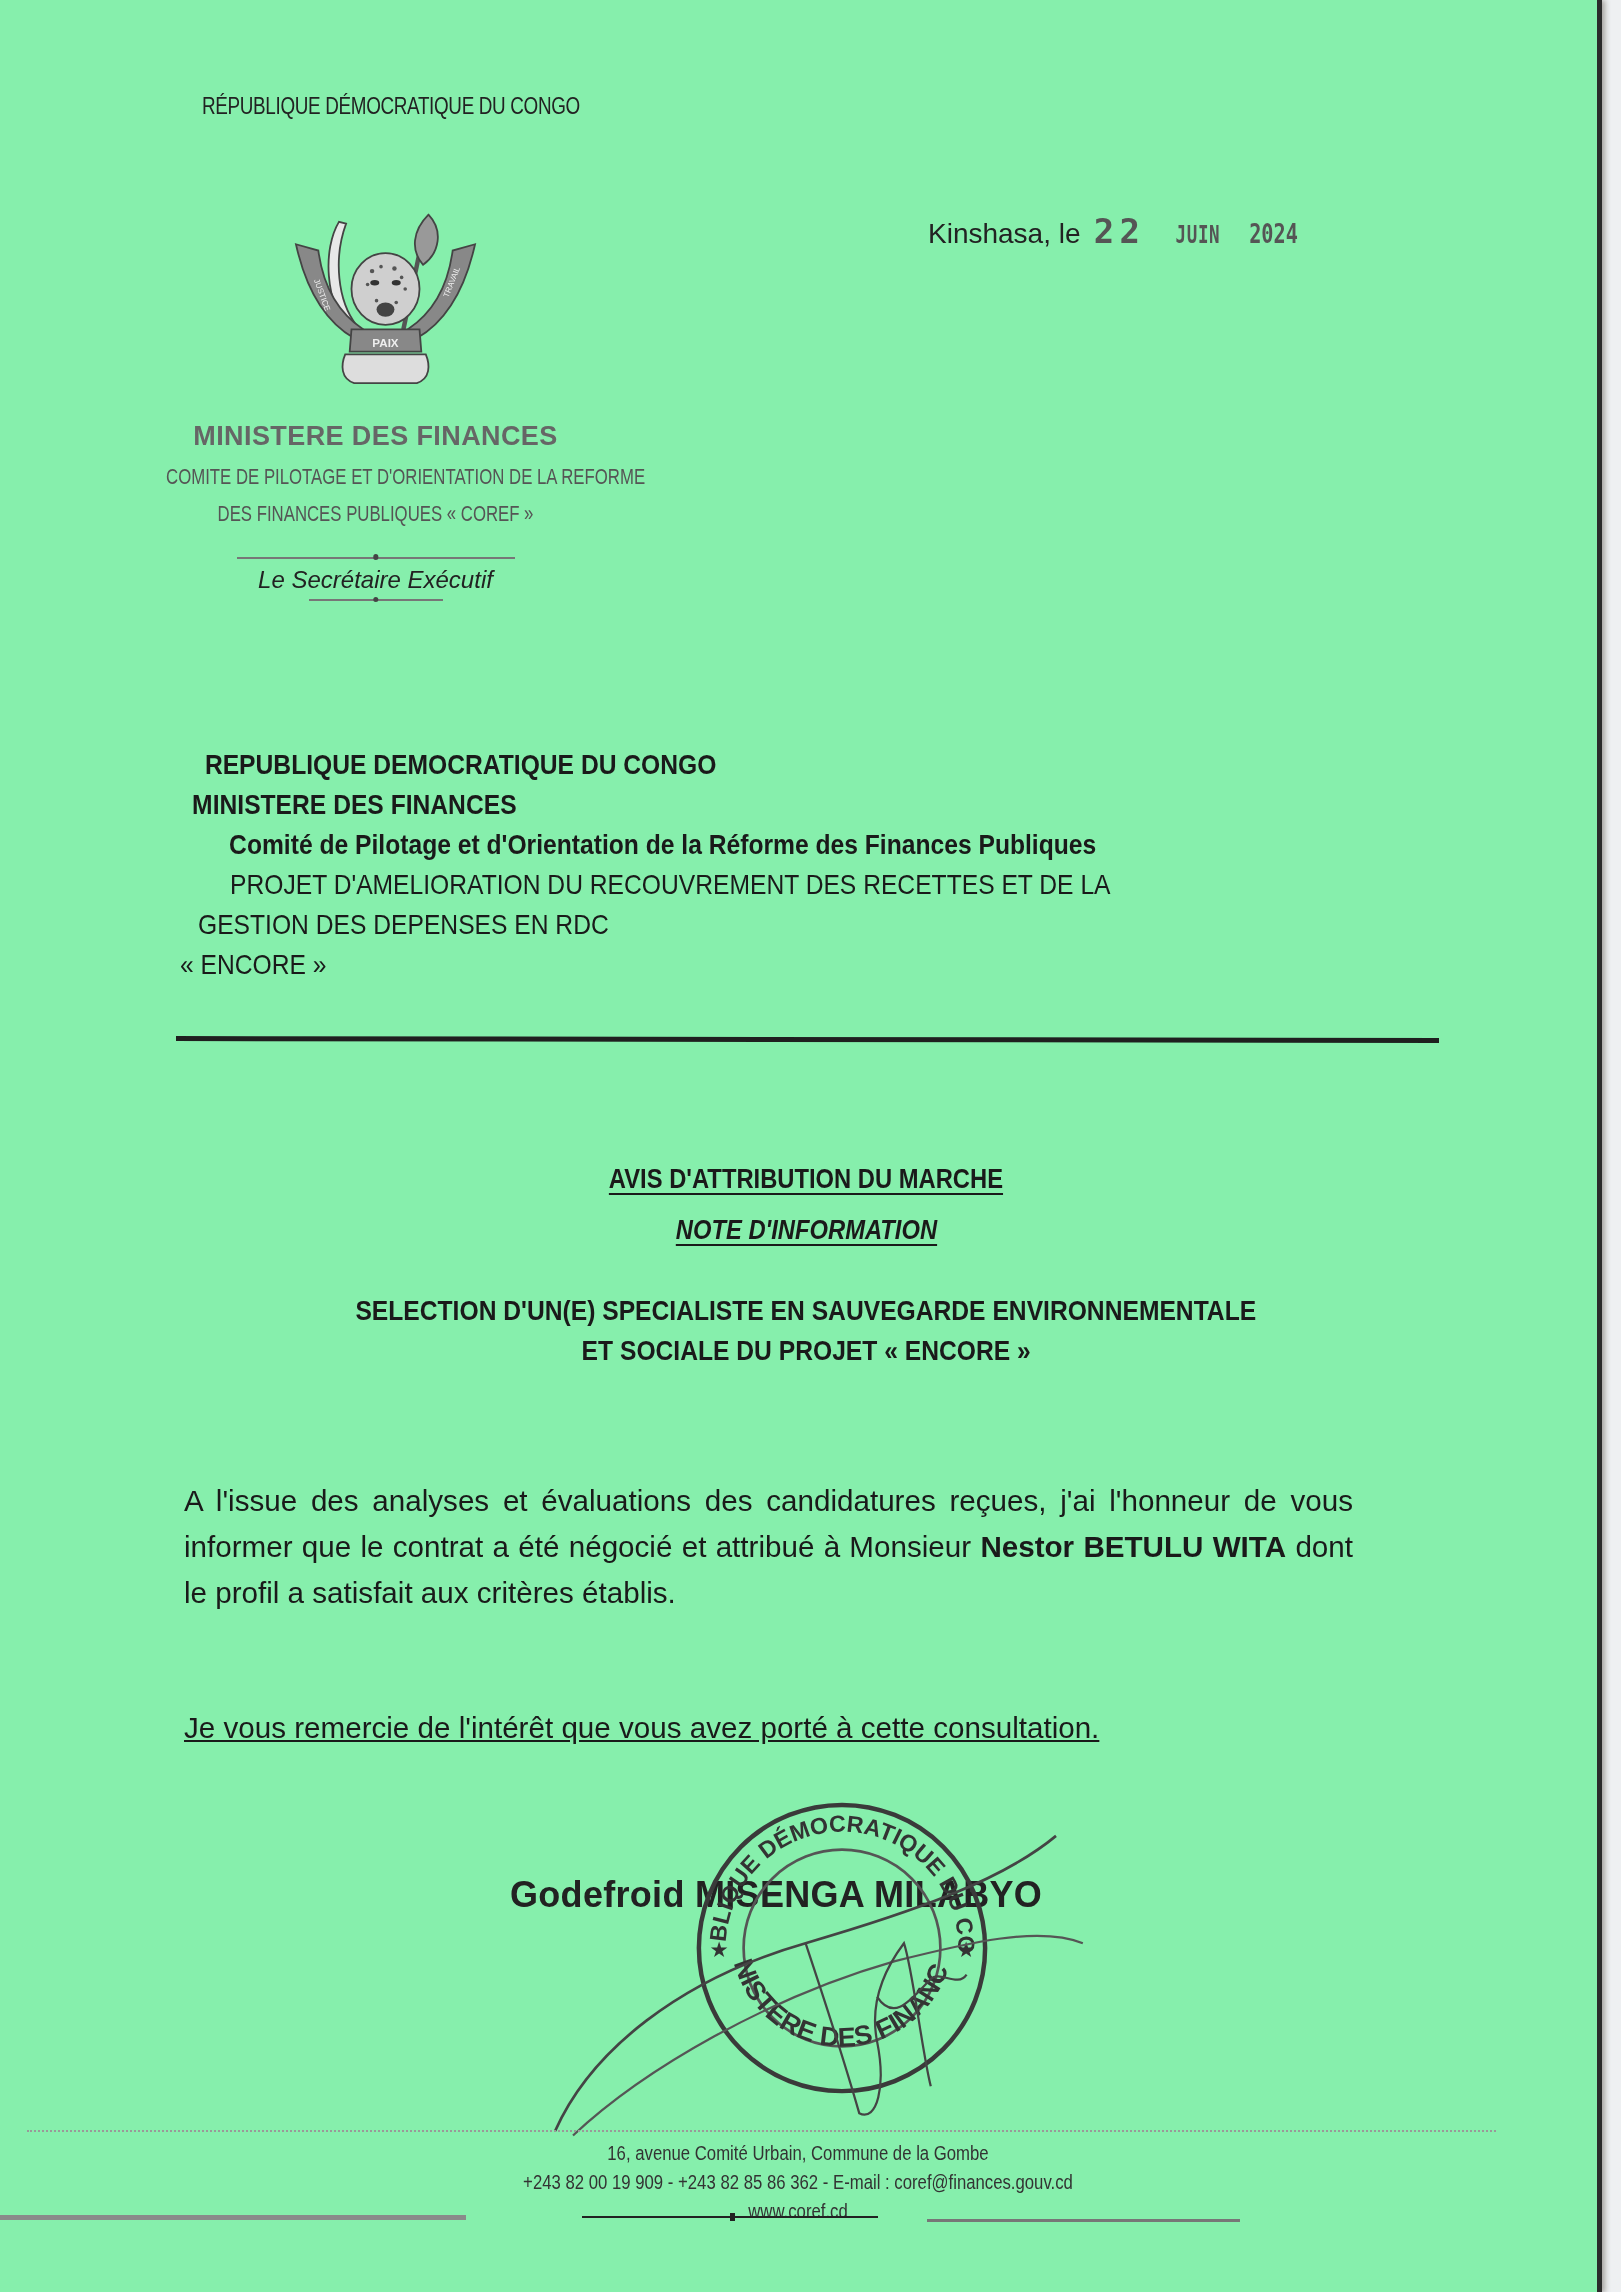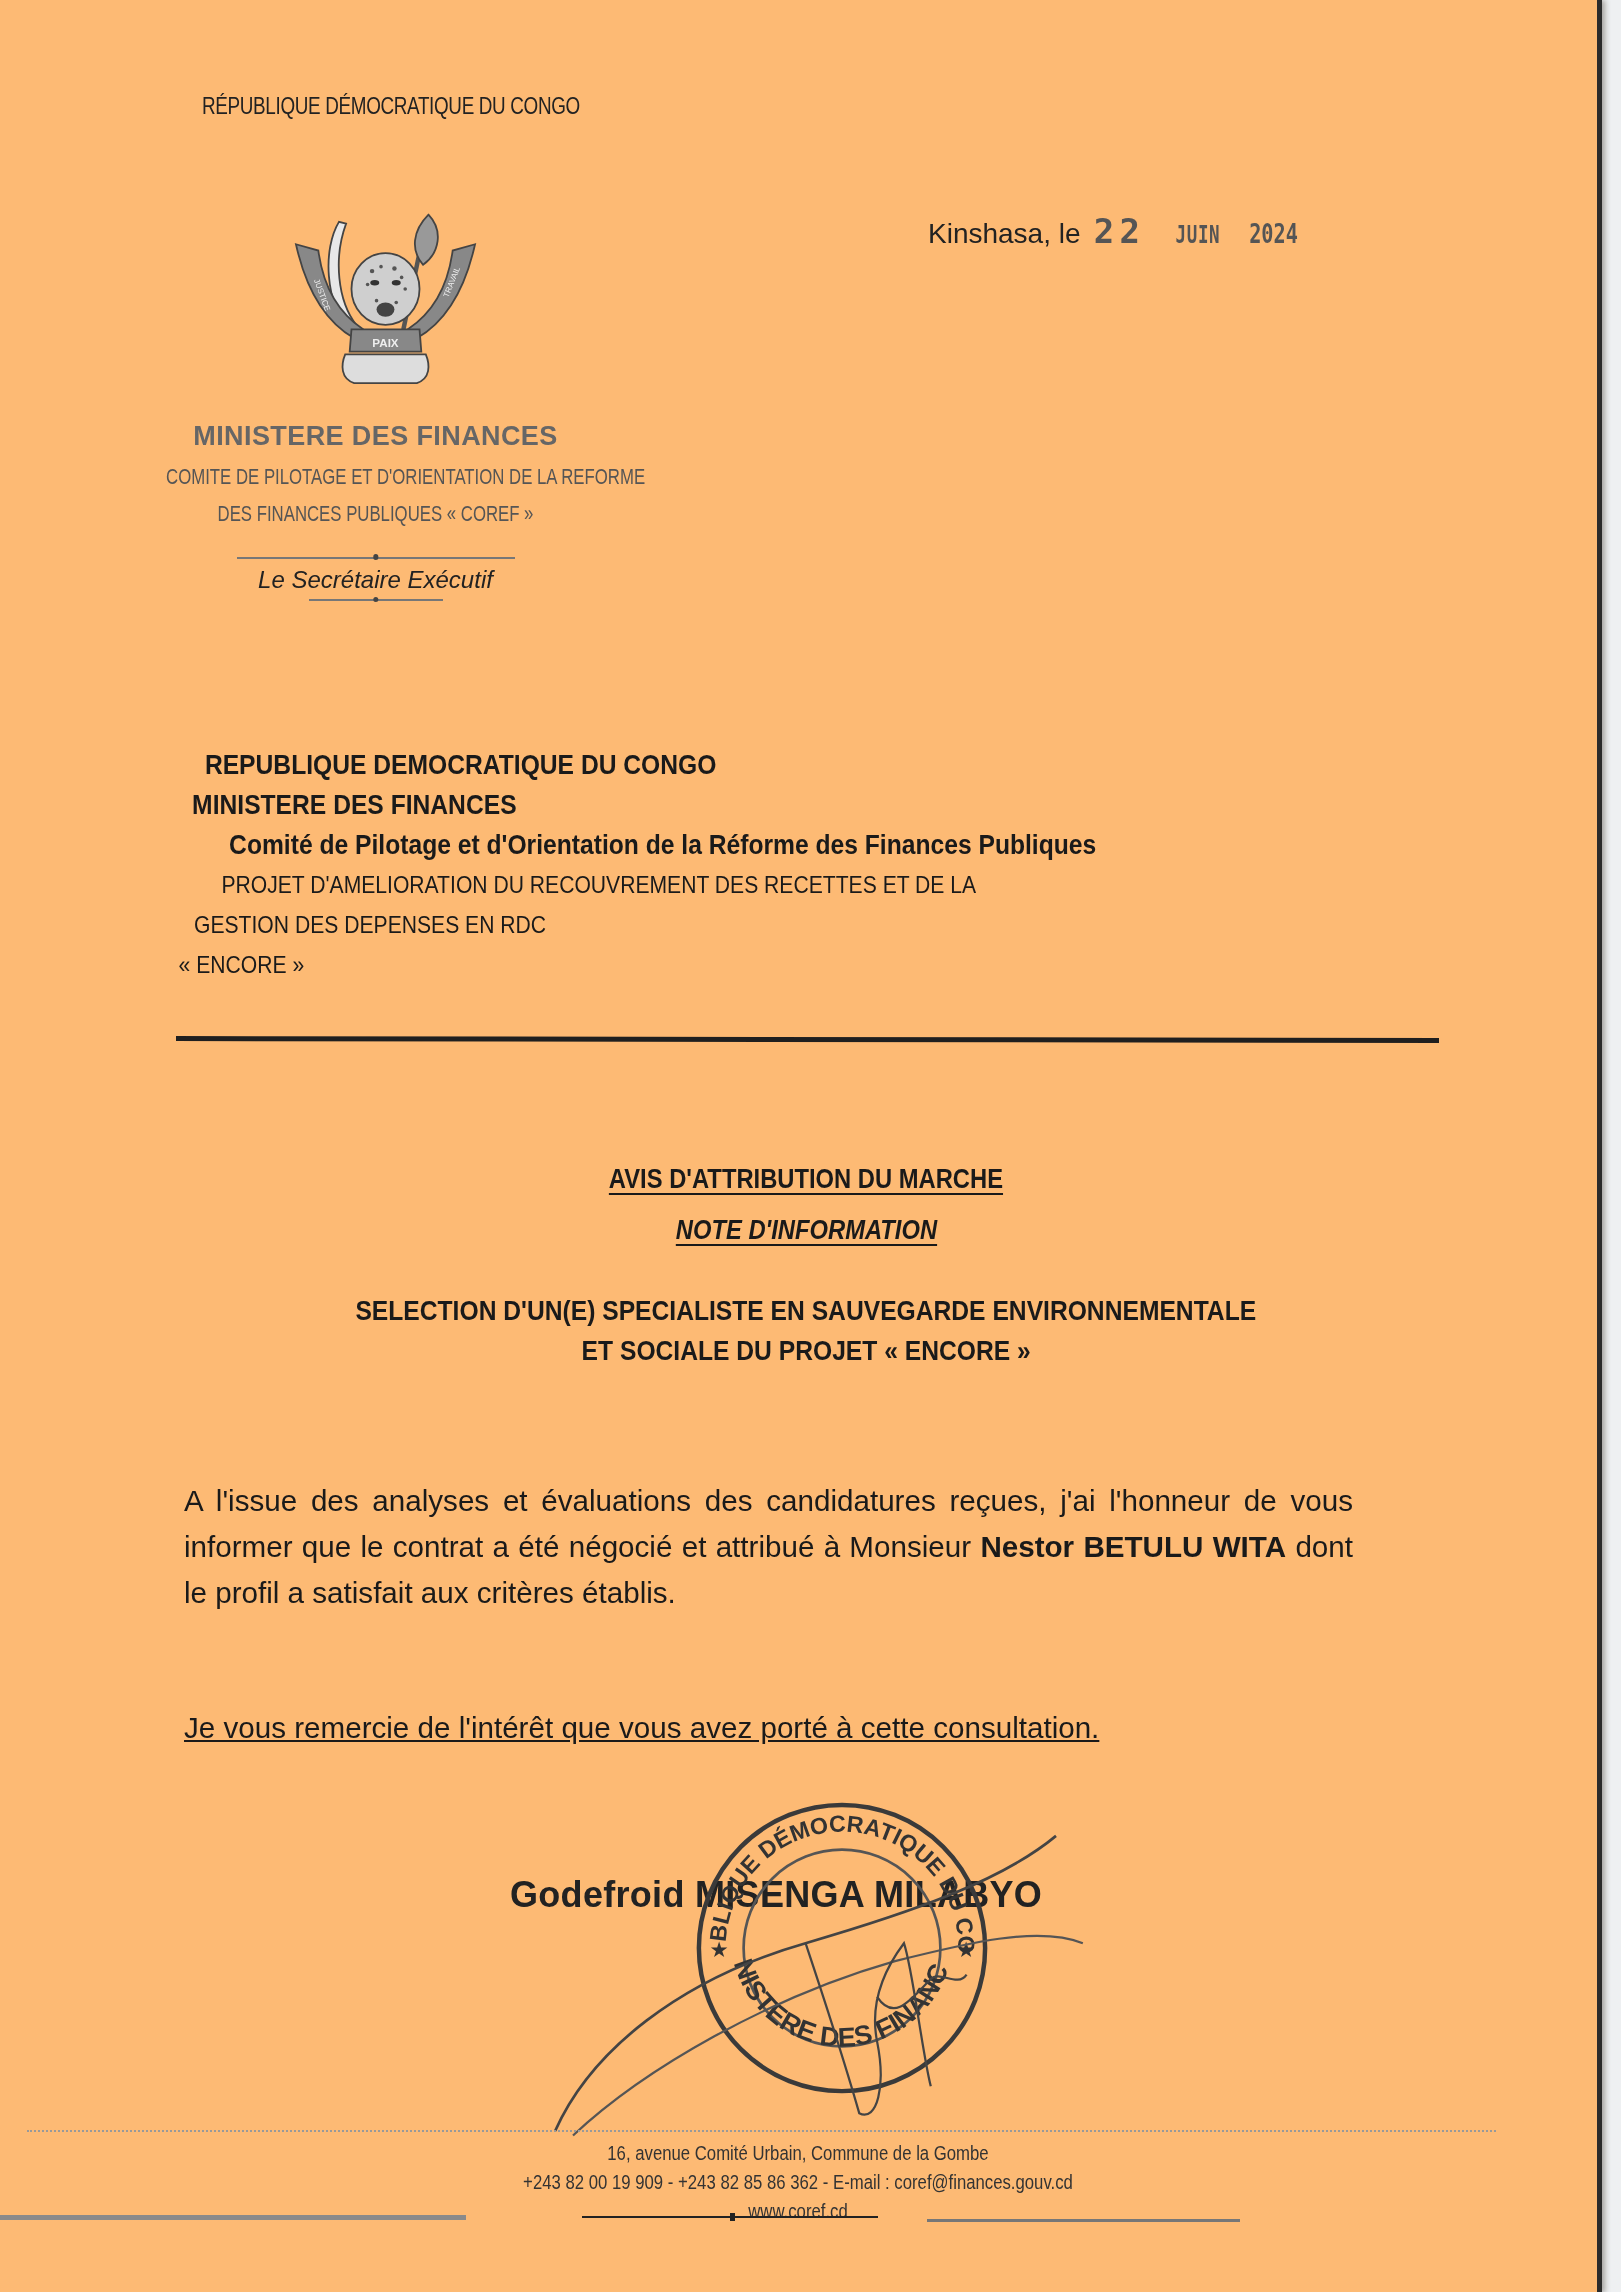--- a/index.html
+++ b/index.html
@@ -4,21 +4,21 @@
 <style>
   html, body { margin: 0; padding: 0; }
   body {
     width: 1621px; height: 2293px; position: relative; overflow: hidden;
     background: #eef0f2;
     font-family: "Liberation Sans", sans-serif;
     color: #1a1a1a;
   }
   .page {
     position: absolute; left: 0; top: 0; width: 1597px; height: 2293px;
-    background: #fdba74;
+    background: #86efac;
     border-right: 5.4px solid #2b2b2b;
     box-shadow: 3.6px 0 5.4px rgba(80,70,60,0.45);
   }
   .abs { position: absolute; }
   .rdc-top {
     left: 202px; top: 93px; font-size: 23px; letter-spacing: -0.4px;
     transform: scaleX(0.82); transform-origin: left top; color: #222;
   }
   .date-line {
     left: 928px; top: 211px; font-size: 28px; color: #222;
@@ -43,21 +43,21 @@
   }
   .sep::after {
     content: ""; position: absolute; left: 50%; top: -2.7px; width: 5.4px; height: 5.4px;
     border-radius: 50%; background: #444; transform: translateX(-50%);
   }
   .sec-exec { font-size: 24px; font-style: italic; color: #222; margin: 7.2px 0 5.4px; }
   .header-center {
     left: 170px; top: 745px; width: 1290px; text-align: left; color: #1a1a1a;
   }
   .header-center .hb { font-weight: bold; font-size: 28px; line-height: 40px; }
-  .header-center .hr { font-size: 24px; line-height: 40px; }
+  .header-center .hr { font-size: 28px; line-height: 40px; }
   .hcond { display: inline-block; transform: scaleX(0.88); }
   .rule-thick {
     left: 176px; top: 1037px; width: 1263px; height: 4.5px; background: #1f1f1f;
     transform: rotate(0.08deg);
   }
   .titles { left: 170px; top: 1164px; width: 1272px; text-align: center; }
   .titles .u {
     font-weight: bold; font-size: 27px; text-decoration: underline; text-underline-offset: 5.4px;
     text-decoration-thickness: 1.8px;
   }

